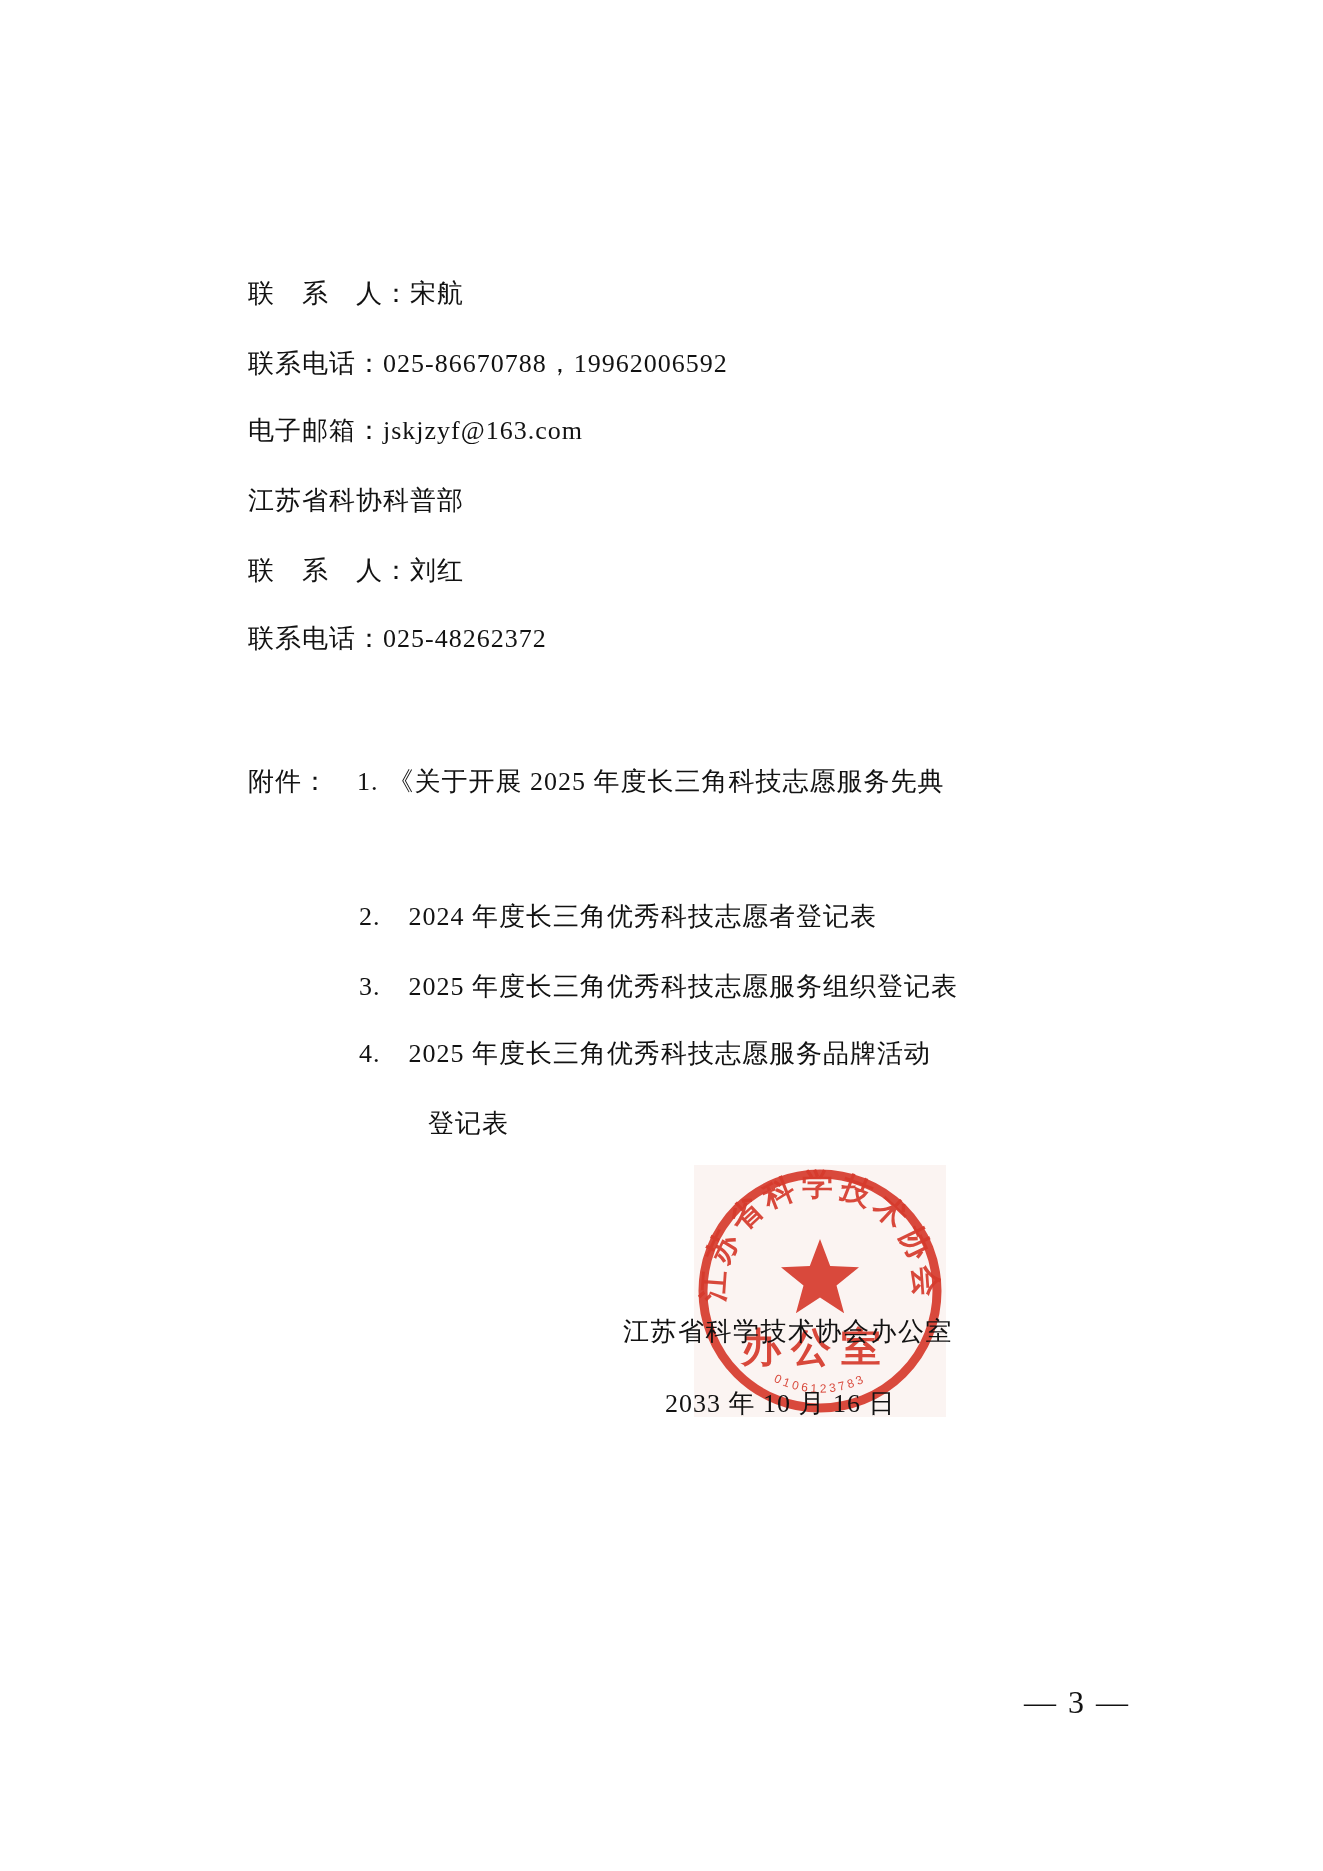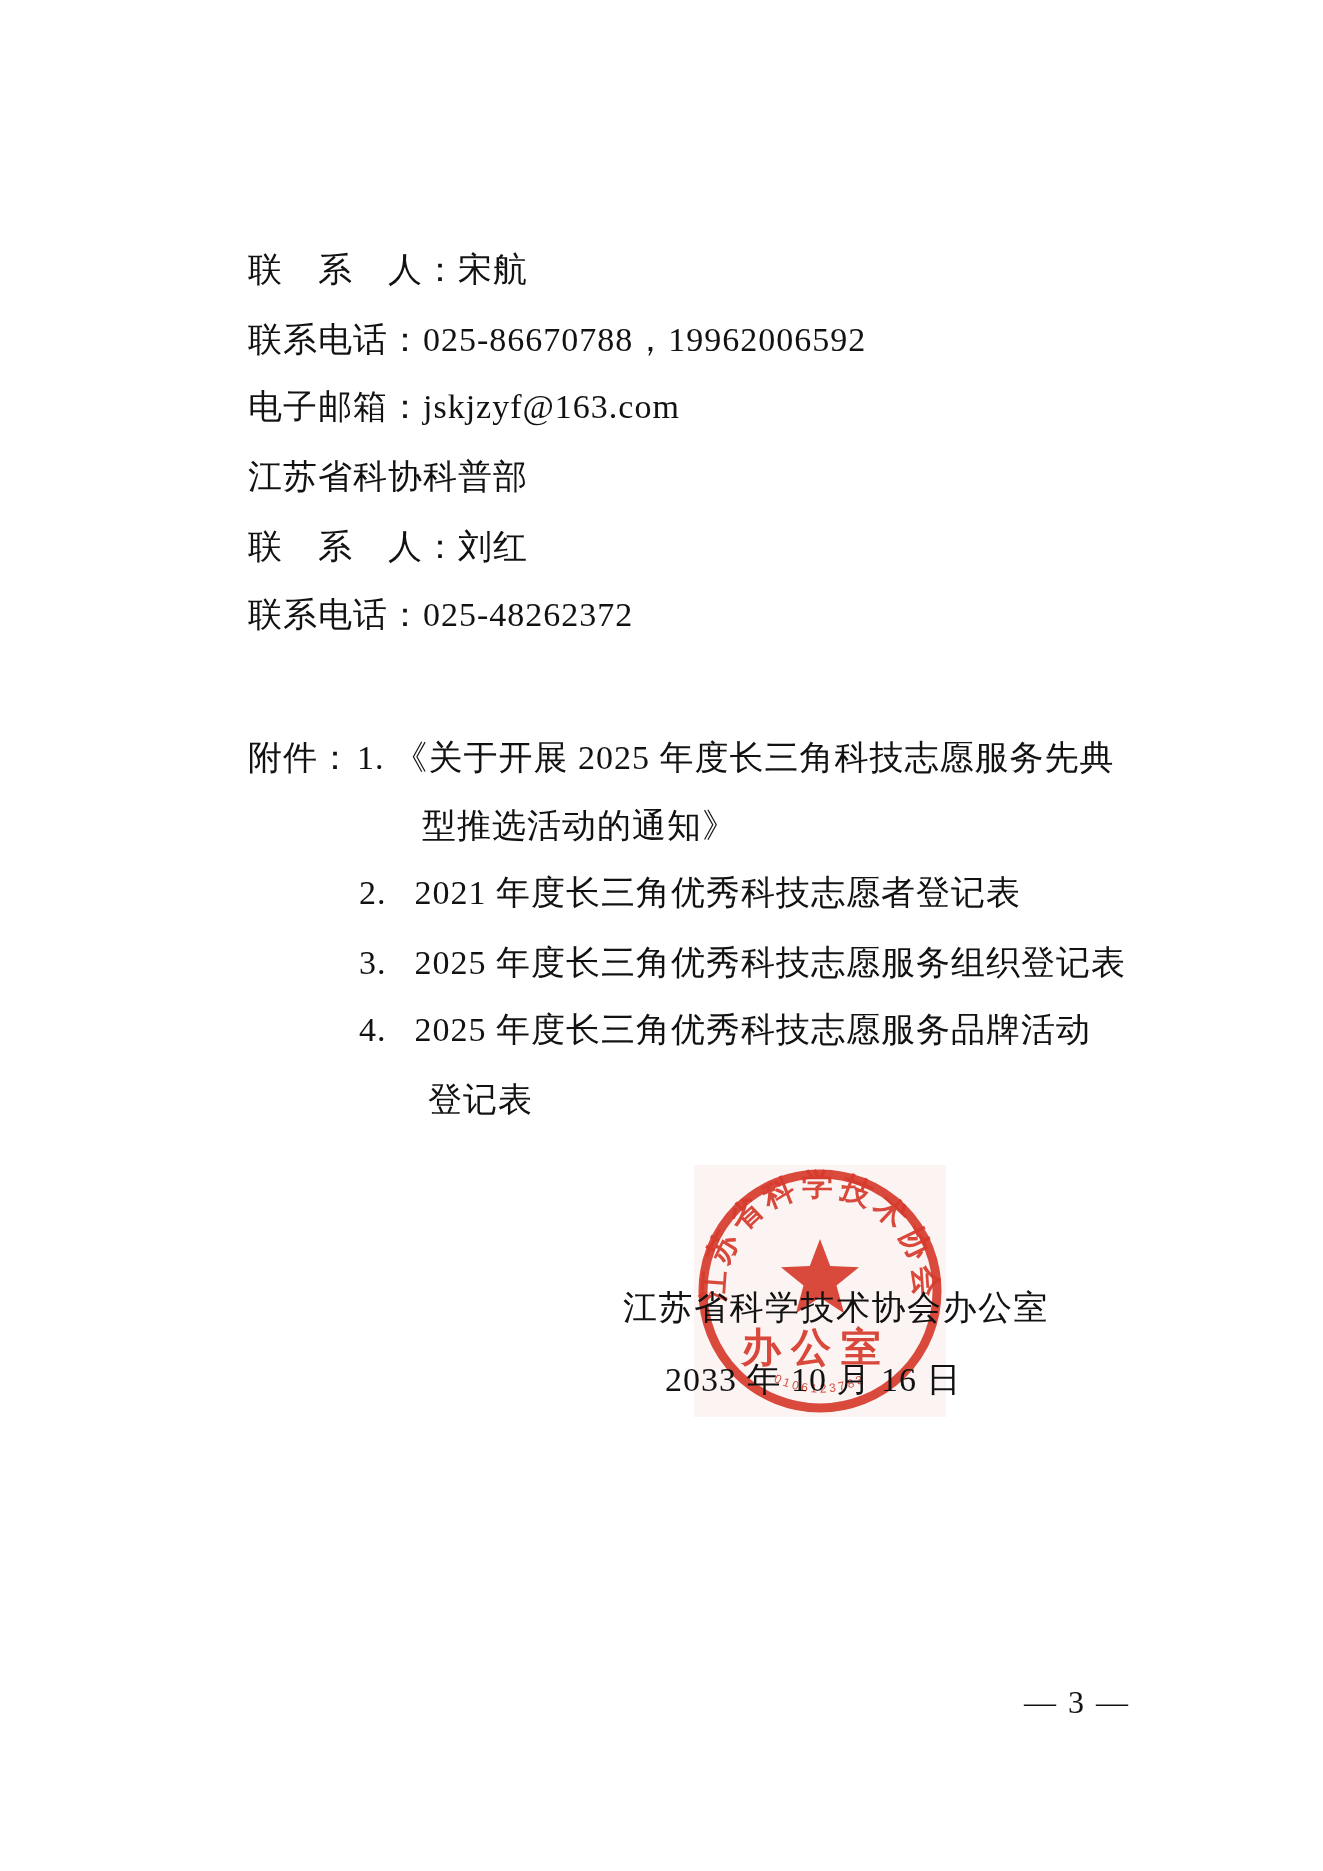--- a/index.html
+++ b/index.html
@@ -7,24 +7,25 @@
     position: relative;
     width: 1323px;
     height: 1871px;
     background: #ffffff;
     font-family: "Liberation Serif", "DejaVu Serif", serif;
     color: #121212;
     overflow: hidden;
   }
   .line {
     position: absolute;
-    font-size: 34px;
+    font-size: 26px;
     line-height: 1.15;
     letter-spacing: 1px;
     white-space: nowrap;
+    margin-top: 29px;
   }
   .att-item .num { display: inline-block; }
   .att-item .txt { display: inline-block; margin-left: 28px; }
   .att-item .txt-tight { display: inline-block; margin-left: 9px; }
   .seal-wrap {
     position: absolute;
     left: 694px;
     top: 1165px;
     width: 252px;
     height: 252px;
@@ -52,24 +53,23 @@
   <div class="line" style="left:248px; top:387px;">电子邮箱：jskjzyf@163.com</div>
   <div class="line" style="left:248px; top:527px;">联　系　人：刘红</div>
   <div class="line" style="left:248px; top:457px;">江苏省科协科普部</div>
   <div class="line" style="left:248px; top:595px;">联系电话：025-48262372</div>
 
   <div class="line" style="left:248px; top:738px;">附件：</div>
 
   <div class="line att-item" style="left:357px; top:738px;">
     <span class="num">1.</span><span class="txt-tight">《关于开展 2025 年度长三角科技志愿服务先典</span>
   </div>
-  <div class="line" style="left:422px; top:806px;">型推选活动的通知》</div>
 
   <div class="line att-item" style="left:359px; top:873px;">
-    <span class="num">2.</span><span class="txt">2021 年度长三角优秀科技志愿者登记表</span>
+    <span class="num">2.</span><span class="txt">2024 年度长三角优秀科技志愿者登记表</span>
   </div>
 
   <div class="line att-item" style="left:359px; top:943px;">
     <span class="num">3.</span><span class="txt">2025 年度长三角优秀科技志愿服务组织登记表</span>
   </div>
 
   <div class="line att-item" style="left:359px; top:1010px;text-align:center;">
     <span class="num">4.</span><span class="txt">2025 年度长三角优秀科技志愿服务品牌活动</span>
   </div>
   <div class="line" style="left:428px; top:1080px;">登记表</div>

